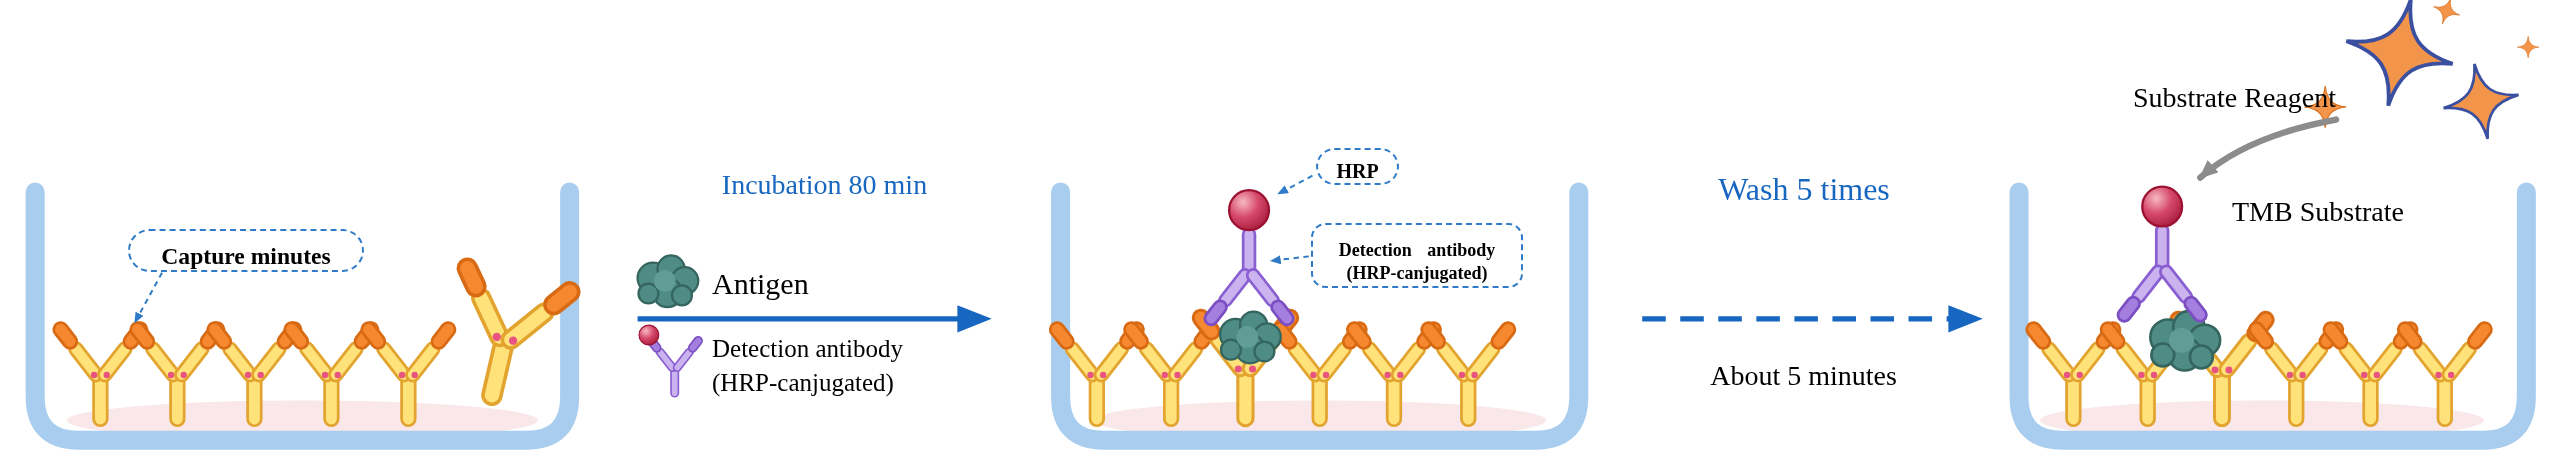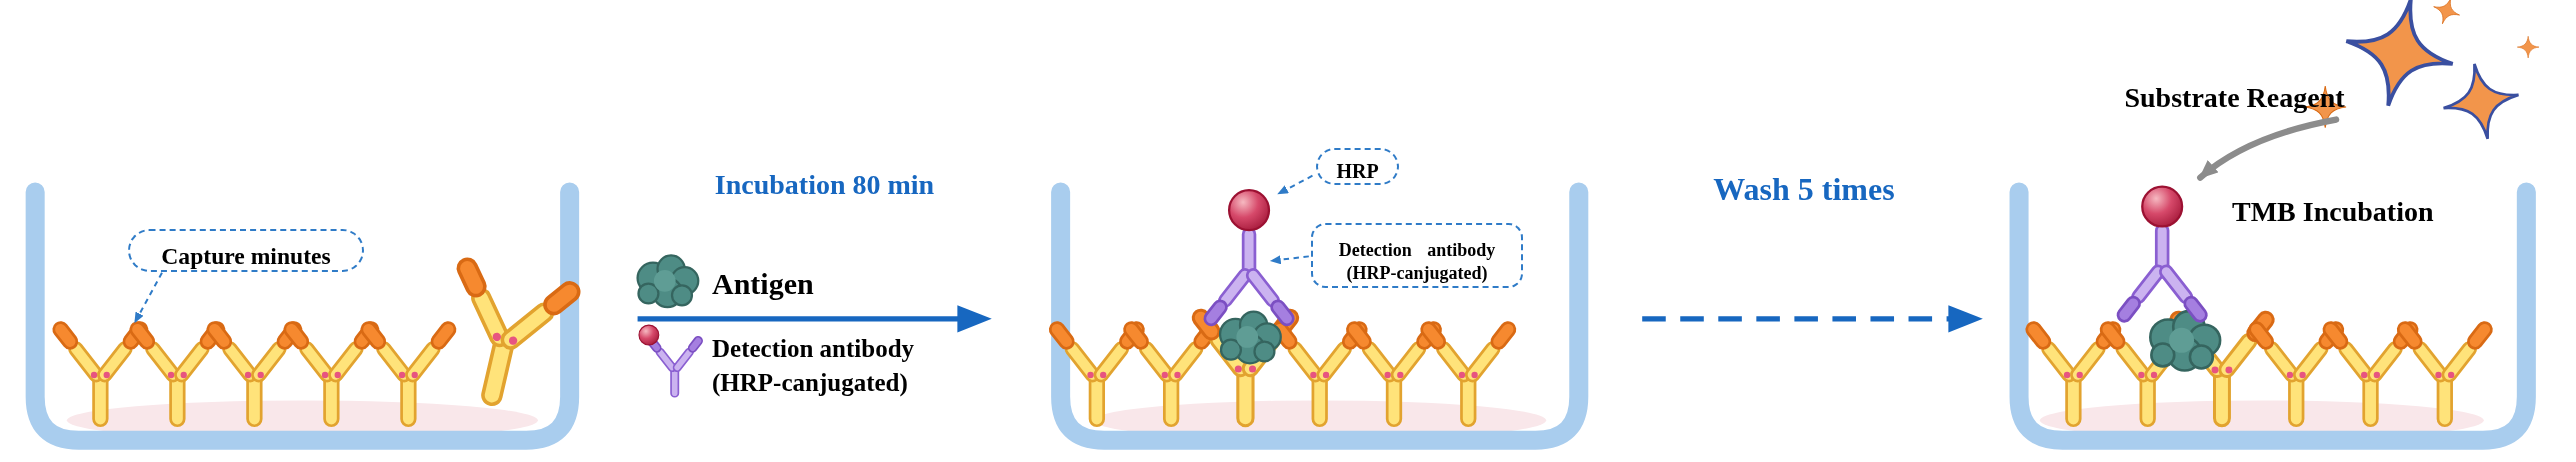--- a/index.html
+++ b/index.html
@@ -1,20 +1,20 @@
 <!DOCTYPE html>
 <html style="--accent_blue: #1767c0; --well_blue: #a9cdee; --well_floor_pink: #f9e7ea; --label_border_blue: #2f7bc7; --antibody_yellow: #ffe37a; --antibody_yellow_stroke: #e2a32f; --antibody_tip_orange: #f6892f; --antibody_tip_stroke: #d96a14; --hinge_dot_red: #e75480; --detection_purple: #cbb3f0; --detection_purple_stroke: #8a5fd1; --detection_tip: #a57fe0; --detection_tip_stroke: #7b4fc2; --antigen_teal: #4e8c85; --antigen_teal_stroke: #35655f; --antigen_highlight: #5f9d95; --hrp_red_dark: #9c1132; --star_orange: #f2954b; --star_stroke: #3a4fa0; --gray_arrow: #8c8c8c;font-size:14.5px"><head>
 <meta charset="utf-8">
 <style>
   *{margin:0;padding:0;box-sizing:border-box}
   html,body{background:#fff}
   .canvas{position:relative;width:2576px;height:462px;background:#fff;overflow:hidden;
           font-family:"Liberation Serif","DejaVu Serif",serif}
   .art{position:absolute;left:0;top:0;display:block}
-  .lbl{position:absolute;font-weight:700;color:#000;white-space:nowrap}
+  .lbl{position:absolute;font-weight:400;color:#000;white-space:nowrap}
   .blue{color:var(--accent_blue,#1767c0)}
   .center{text-align:center}
   .dashedbox{position:absolute;border:2.3px dashed var(--label_border_blue,#2f7bc7);
              background:#fff;border-radius:22px;display:flex;flex-direction:column;
              align-items:center;justify-content:flex-end;font-weight:700;color:#000;text-align:center}
   .wellStroke{fill:none;stroke:var(--well_blue,#a9cdee);stroke-width:21;stroke-linecap:round}
   .floor{fill:var(--well_floor_pink,#f9e7ea)}
   .ptr{stroke:var(--label_border_blue,#2f7bc7);stroke-width:2.2;stroke-dasharray:6 5;fill:none}
   .bigArrow{stroke:var(--accent_blue,#1767c0);stroke-width:6;fill:none}
   .bigArrowDash{stroke:var(--accent_blue,#1767c0);stroke-width:6;fill:none;stroke-dasharray:26 16}
@@ -188,21 +188,22 @@
     <span>HRP</span>
   </div>
 
   <div class="dashedbox" style="left:1311px;top:223px;width:212px;height:65px;border-radius:14.5px;font-size:18px;line-height:23.6px">
     <span style="display:block;word-spacing:11px">Detection antibody</span>
     <span style="display:block">(HRP-canjugated)</span>
   </div>
 
   <div class="lbl blue center" style="left:1668px;top:171px;width:272px;font-size:32px">Wash 5 times</div>
 
+  <div class="lbl center" style="left:1663px;top:360px;width:281px;font-size:28px">About 5 minutes</div>
 
   <div class="lbl center" style="left:2094px;top:82px;width:281px;font-size:28px">Substrate Reagent</div>
 
   <div class="lbl" style="left:2232px;top:190px;font-size:28px;line-height:43px">
-    <span style="display:block">TMB Incubation</span>
+    <span style="display:block">TMB Substrate</span>
   </div>
 
 </div>
 
 
 </body></html>

